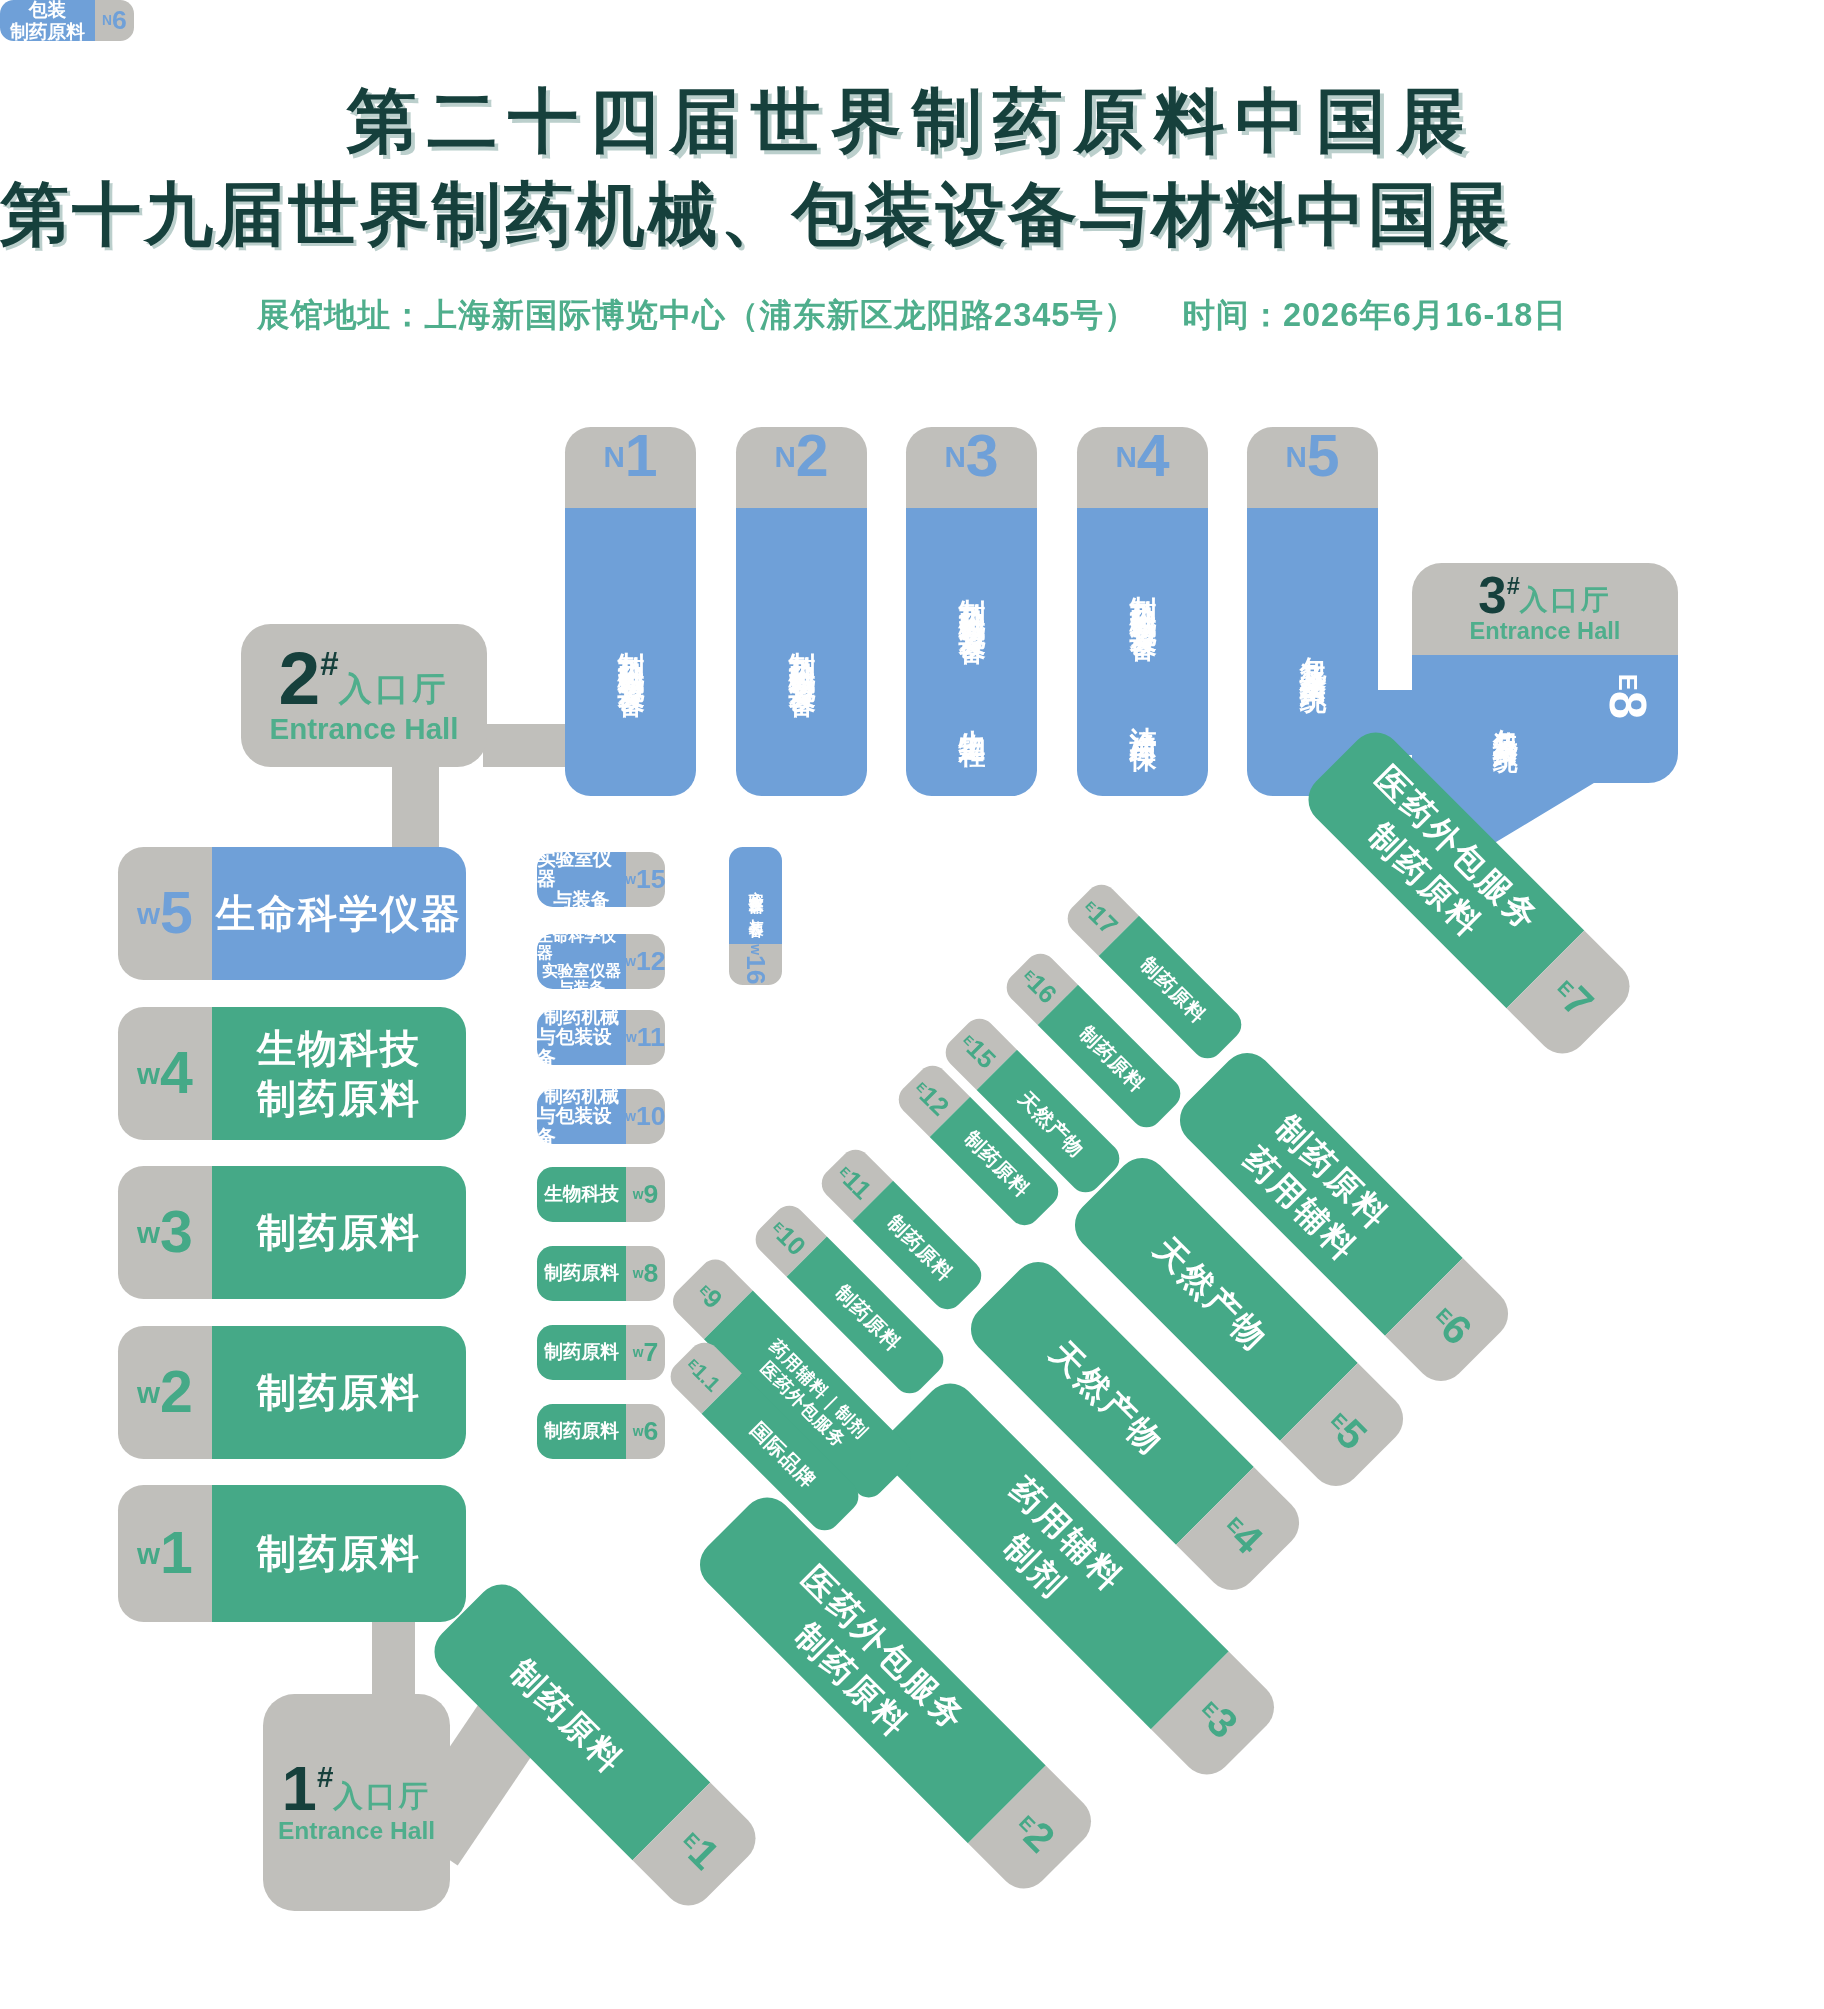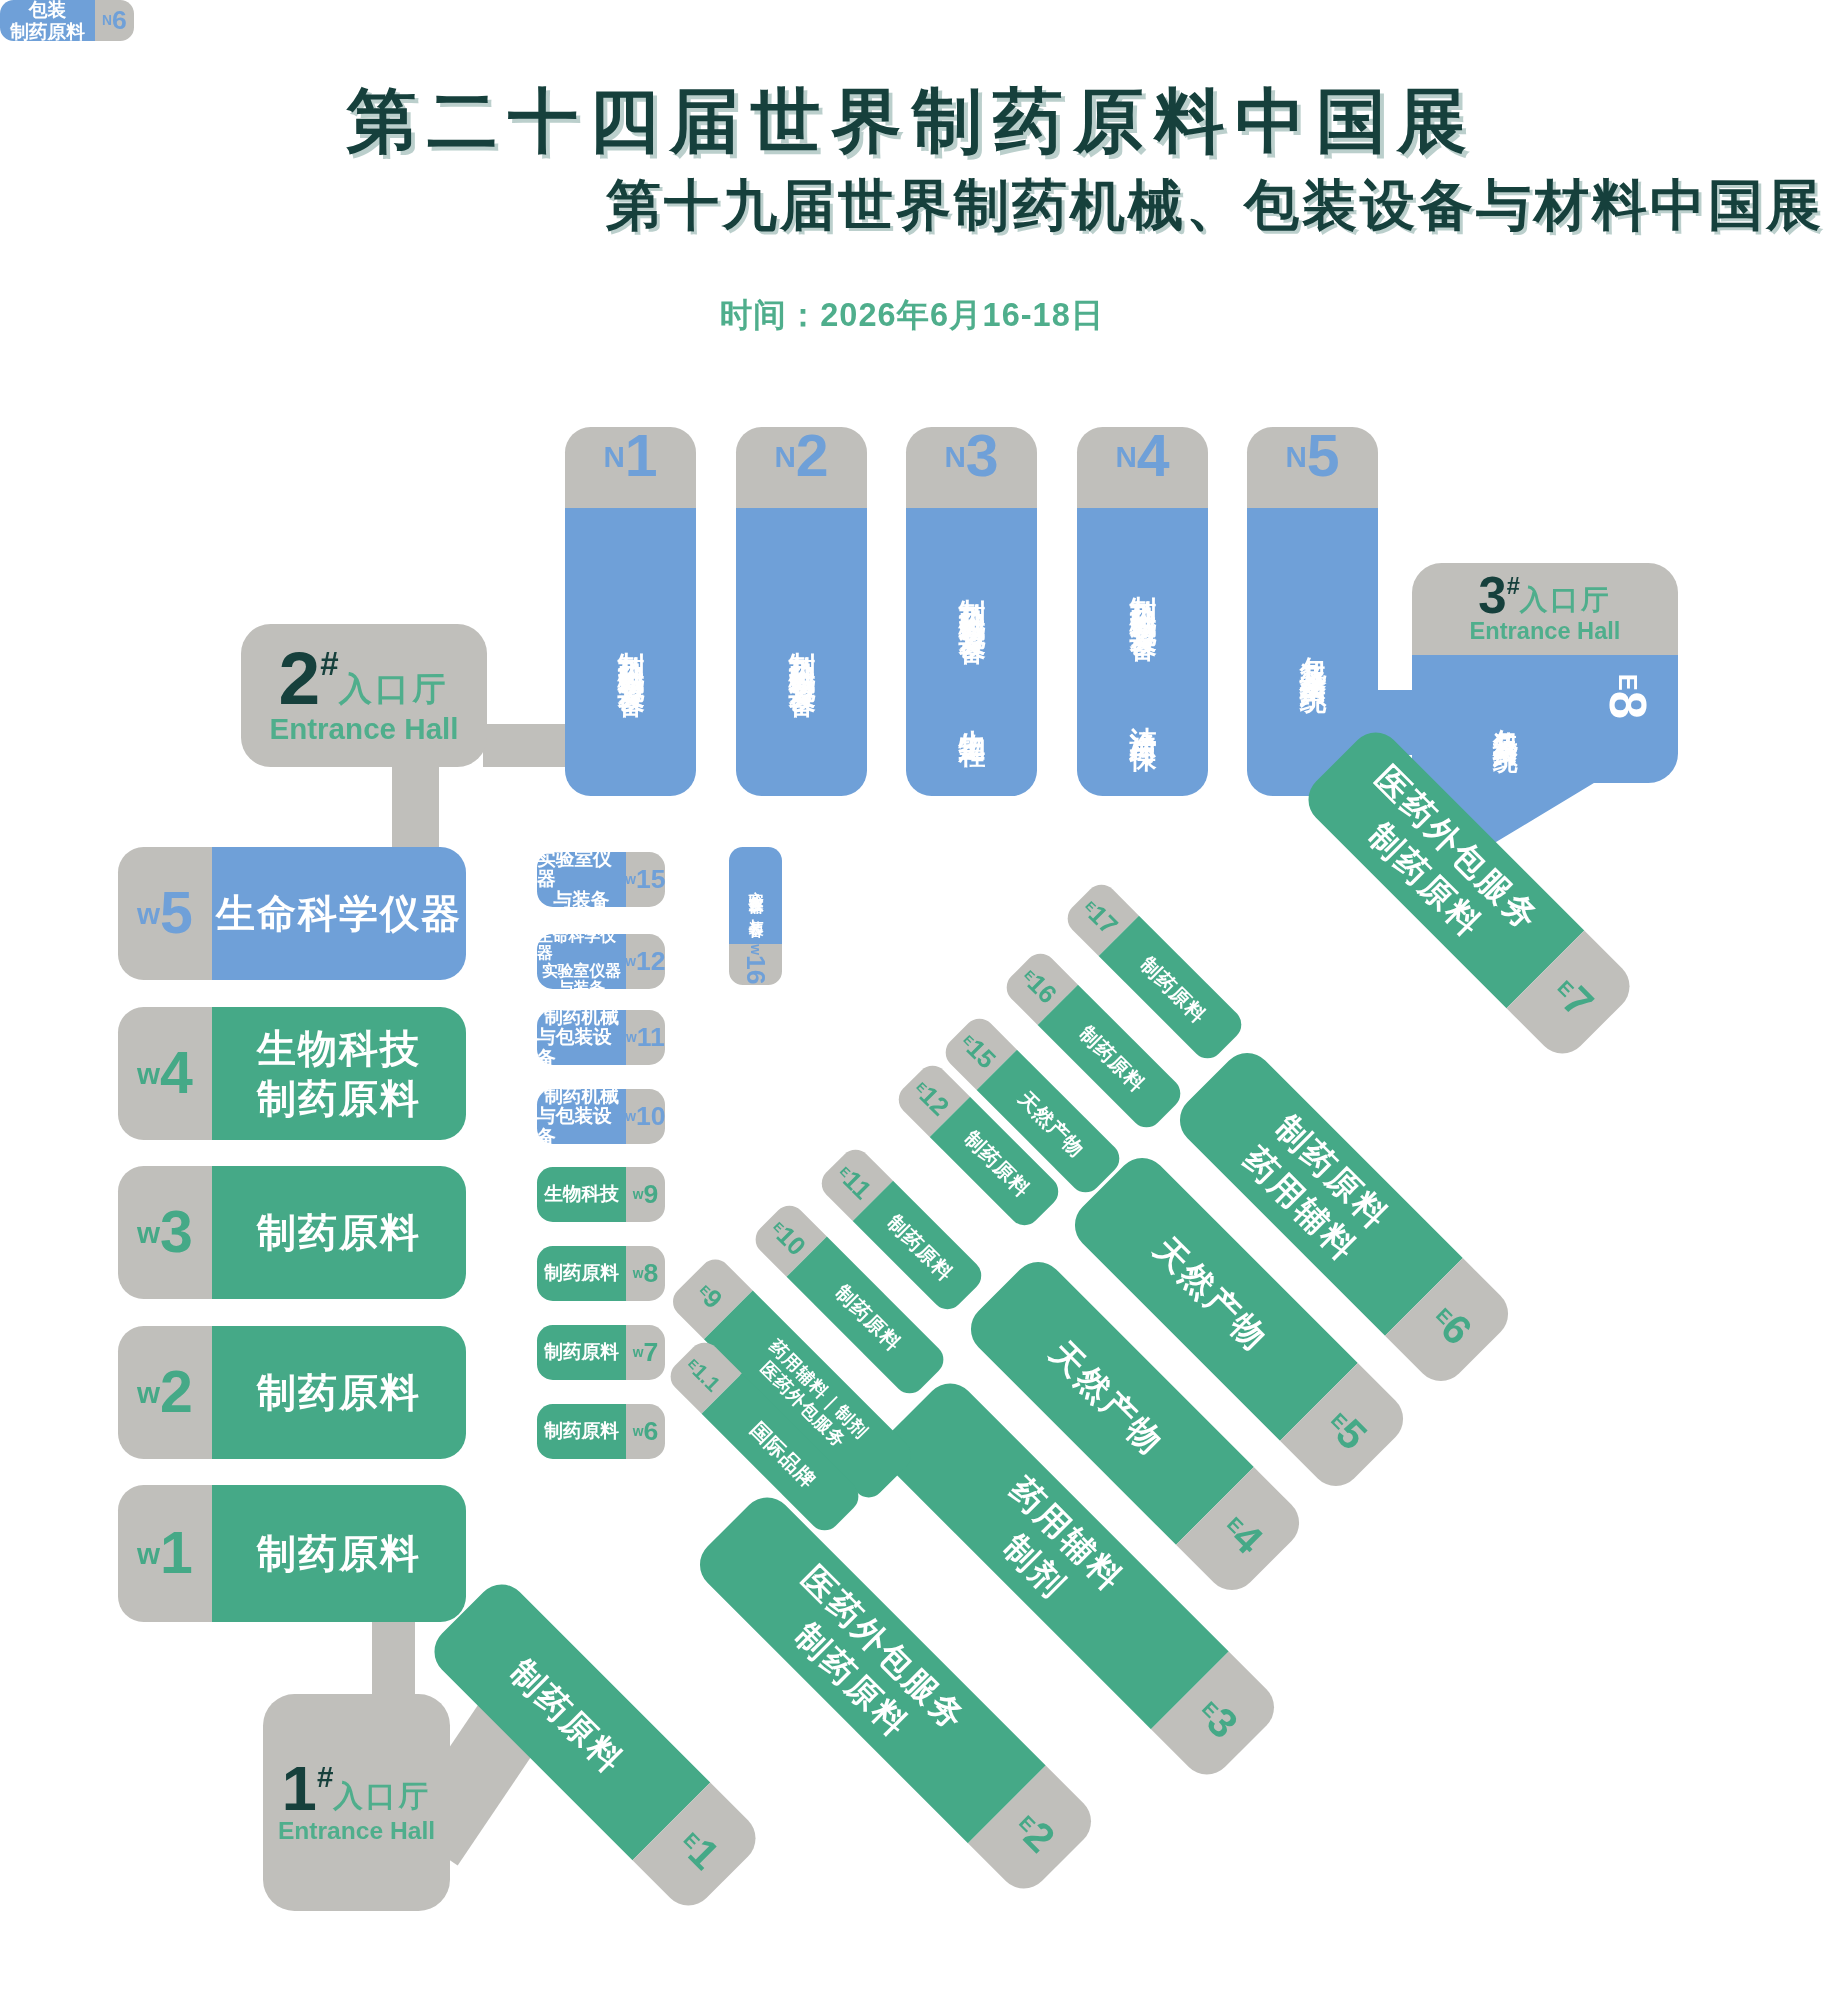--- a/index.html
+++ b/index.html
@@ -10,22 +10,22 @@
     --green2:#4FAE8C;
   }
   *{box-sizing:border-box;margin:0;padding:0;}
   body{background:#fff;font-family:"Liberation Sans","DejaVu Sans",sans-serif;}
   #stage{position:relative;width:1824px;height:2010px;background:#fff;overflow:hidden;}
 
   
   .title{position:absolute;left:0;right:0;top:75px;text-align:center;
     font-size:70px;font-weight:800;color:var(--teal);letter-spacing:10.8px;
     text-shadow:3.9px 3.9px 0 rgba(59,118,110,.35);}
-  .subtitle{position:absolute;left:0;right:0;top:169px;text-align:right;
-    font-size:55px;font-weight:800;color:var(--teal);letter-spacing:3px;
+  .subtitle{position:absolute;left:0;right:0;top:169px;text-align:left;
+    font-size:69px;font-weight:800;color:var(--teal);letter-spacing:3px;
     text-shadow:3px 3px 0 rgba(59,118,110,.35);}
   .info{position:absolute;left:0;right:0;top:294px;display:flex;justify-content:center;gap:45px;
     font-size:32.5px;font-weight:800;color:var(--green2);letter-spacing:1px;}
 
   
   .abs{position:absolute;}
   .conn{position:absolute;background:var(--gray);}
   .lab{display:flex;align-items:center;justify-content:center;font-weight:800;line-height:1;}
   .lab .sm{font-size:29.6px;}
   .lab .lg{font-size:59px;}
@@ -112,20 +112,21 @@
   .dcap .lg.small{font-size:20.7px;}
 </style>
 </head>
 <body>
 
 <div id="stage">
 
   <div class="title">第二十四届世界制药原料中国展</div>
   <div class="subtitle">第十九届世界制药机械、包装设备与材料中国展</div>
   <div class="info">
+    <span>展馆地址：上海新国际博览中心（浦东新区龙阳路2345号）</span>
     <span>时间：2026年6月16-18日</span>
   </div>
 
   <div class="conn" style="left:483px;top:724px;width:87px;height:43px;"></div>
   <div class="conn" style="left:392px;top:762px;width:47px;height:89px;"></div>
   <div class="conn" style="left:372px;top:1620px;width:43px;height:77px;"></div>
   <div class="conn" style="left:384px;top:1727px;width:197px;height:73px;transform:rotate(-56deg);"></div>
   <div id="conn-n5-e8" class="abs"></div>
 
   <div class="hall-n" style="left:565px;">

